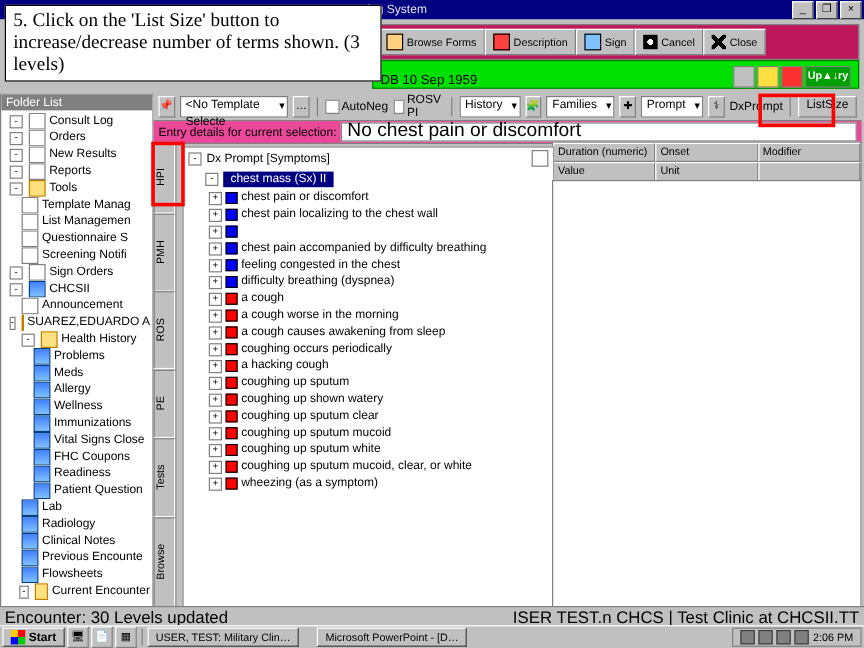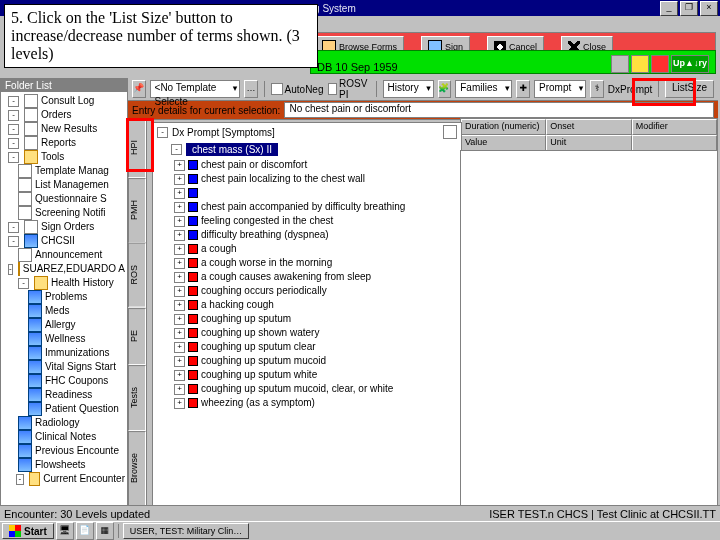--- a/index.html
+++ b/index.html
@@ -5,21 +5,21 @@
   html,body{margin:0;padding:0;font-family:"Tahoma","MS Sans Serif",sans-serif;font-size:10px;background:#c0c0c0;color:#000;width:720px;height:540px;overflow:hidden}
   .win{position:relative;width:720px;height:540px;background:#c0c0c0}
   
   .titlebar{position:absolute;left:0;top:0;right:0;height:16px;background:#000080;color:#fff;display:flex;align-items:center;padding:0 2px}
   .titlebar .spacer{flex:1 1 auto;text-align:center;font-size:10px;opacity:.9}
   .sysbtns{display:flex;gap:2px}
   .sysbtn{width:16px;height:13px;background:#c0c0c0;border:1px solid #fff;border-right-color:#404040;border-bottom-color:#404040;font-size:9px;line-height:11px;text-align:center;color:#000}
   
   .callout{position:absolute;left:4px;top:4px;width:300px;background:#fff;border:1px solid #000;padding:4px 6px;font-family:"Times New Roman",serif;font-size:16px;line-height:18px;z-index:50}
   
-  .toolbar1{position:absolute;left:310px;top:32px;right:4px;height:28px;background:#ef4444;border:1px solid #808080;display:flex;align-items:center;padding:0 4px;gap:17px}
+  .toolbar1{position:absolute;left:310px;top:20px;right:4px;height:28px;background:#be185d;border:1px solid #808080;display:flex;align-items:center;padding:0 4px;gap:0}
   .tbtn{height:20px;padding:0 6px;background:#c0c0c0;border:1px solid #fff;border-right-color:#808080;border-bottom-color:#808080;font-size:9px;line-height:18px;display:flex;align-items:center;gap:3px}
   .tbtn .ico{width:12px;height:12px;display:inline-block}
   .ico-browse{background:#ffd080;border:1px solid #000}
   .ico-desc{background:#ff4040;border:1px solid #000}
   .ico-sign{background:#80c0ff;border:1px solid #000}
   .ico-cancel{background:radial-gradient(#fff,#fff 30%,#000 31%)}
   .ico-close{background:linear-gradient(45deg,transparent 40%,#000 40% 60%,transparent 60%),linear-gradient(-45deg,transparent 40%,#000 40% 60%,transparent 60%)}
   
   .patientbar{position:absolute;left:310px;top:50px;right:4px;height:22px;background:#00e000;border:1px solid #008000;display:flex;align-items:flex-end;padding:0 6px;font-size:11px}
   .patientbar .grow{flex:1 1 auto}
@@ -44,43 +44,43 @@
   .tpl-bar{height:22px;background:#c0c0c0;border-bottom:1px solid #808080;display:flex;align-items:center;padding:0 4px;gap:4px}
   .combo{height:16px;background:#fff;border:1px solid #808080;padding:0 14px 0 4px;font-size:10px;line-height:14px;position:relative}
   .combo::after{content:"▾";position:absolute;right:2px;top:0;font-size:9px}
   .smbtn{height:16px;width:16px;background:#c0c0c0;border:1px solid #fff;border-right-color:#808080;border-bottom-color:#808080;font-size:9px;line-height:14px;text-align:center}
   .chk{display:flex;align-items:center;gap:2px;font-size:10px}
   .chk .box{width:10px;height:10px;background:#fff;border:1px solid #808080}
   .sep{width:1px;height:16px;background:#808080;margin:0 2px}
   .listsize{height:16px;padding:0 6px;font-size:10px;line-height:14px;background:#c0c0c0;border:1px solid #fff;border-right-color:#808080;border-bottom-color:#808080}
   .hi-red{position:absolute;border:3px solid #ff0000;pointer-events:none;z-index:60}
   
-  .entry-row{height:18px;background:#c2410c;border-bottom:1px solid #808080;display:flex;align-items:center;padding:0 4px;gap:4px;font-size:10px}
+  .entry-row{height:18px;background:#ec4899;border-bottom:1px solid #808080;display:flex;align-items:center;padding:0 4px;gap:4px;font-size:10px}
   .entry-row .lbl{color:#000}
-  .entry-row .field{height:14px;background:#fff;border:1px solid #808080;padding:0 4px;font-size:10px;line-height:12px}
+  .entry-row .field{height:14px;background:#fff;border:1px solid #808080;padding:0 4px;font-size:16px;line-height:12px}
   
   .colhdrs{position:absolute;right:0;top:40px;width:256px;height:32px;background:#c0c0c0;display:flex;flex-wrap:wrap;border:1px solid #808080}
   .colhdrs .h{flex:1 1 33%;border:1px solid #fff;border-right-color:#808080;border-bottom-color:#808080;font-size:9px;padding:1px 3px;background:#c0c0c0;box-sizing:border-box}
   
   .vtabs{position:absolute;left:0;top:40px;width:18px;bottom:0;background:#c0c0c0;border-right:1px solid #808080;display:flex;flex-direction:column}
   .vtab{flex:1 1 auto;border:1px solid #fff;border-right-color:#808080;border-bottom-color:#808080;writing-mode:vertical-rl;transform:rotate(180deg);font-size:9px;text-align:center;padding:2px 0}
   
   .listwrap{position:absolute;left:24px;top:44px;right:256px;bottom:0;background:#fff;border:1px solid #808080;overflow:hidden}
   .listwrap .hdr{display:flex;align-items:center;gap:4px;padding:2px 4px;font-size:10px}
   .listwrap .hdr .exp{width:9px;height:9px;border:1px solid #808080;text-align:center;font-size:8px;line-height:8px}
   .listwrap .hdr .title{background:#000080;color:#fff;padding:1px 6px}
   .sym{padding:0 4px}
   .sym .row{display:flex;align-items:center;gap:3px;font-size:10px;line-height:14px;height:14px}
   .sym .row .exp{width:9px;height:9px;border:1px solid #808080;font-size:8px;line-height:8px;text-align:center}
   .sym .row .mk{width:8px;height:8px;border:1px solid #000;background:#ff0000}
   .sym .row .mk.b{background:#0000ff}
   
   .preview{position:absolute;right:0;top:72px;width:256px;bottom:0;background:#fff;border:1px solid #808080}
   
-  .statusbar{position:absolute;left:0;right:0;bottom:18px;height:16px;background:#c0c0c0;border-top:1px solid #808080;display:flex;align-items:center;font-size:11px;padding:0 4px}
+  .statusbar{position:absolute;left:0;right:0;bottom:18px;height:16px;background:#c0c0c0;border-top:1px solid #808080;display:flex;align-items:center;font-size:14px;padding:0 4px}
   .statusbar .grow{flex:1 1 auto}
   
   .taskbar{position:absolute;left:0;right:0;bottom:0;height:18px;background:#c0c0c0;border-top:1px solid #fff;display:flex;align-items:center;gap:2px;padding:0 2px}
   .startbtn{height:14px;padding:0 6px;background:#c0c0c0;border:1px solid #fff;border-right-color:#404040;border-bottom-color:#404040;font-size:10px;font-weight:bold;display:flex;align-items:center;gap:3px}
   .startbtn .flag{width:12px;height:12px;background:conic-gradient(#f00 0 25%,#0c0 0 50%,#00f 0 75%,#fc0 0)}
   .taskbtn{height:14px;padding:0 6px;background:#c0c0c0;border:1px solid #fff;border-right-color:#404040;border-bottom-color:#404040;font-size:9px;display:flex;align-items:center;gap:3px;max-width:130px;overflow:hidden;white-space:nowrap}
   .tray{margin-left:auto;height:14px;border:1px solid #808080;padding:0 6px;display:flex;align-items:center;gap:3px;font-size:9px}
   .tray .ti{width:10px;height:10px;background:#808080;border:1px solid #404040}
 </style>
 </head>
@@ -97,20 +97,24 @@
 </div>
 
 <div class="callout">5.  Click on the 'List Size' button to increase/decrease number of terms shown. (3 levels)</div>
 
 <div class="toolbar1">
   <div class="tbtn">
         <span class="ico ico-browse"></span>
         <span>Browse Forms</span>
       </div>
   <div class="tbtn">
+        <span class="ico ico-desc"></span>
+        <span>Description</span>
+      </div>
+  <div class="tbtn">
         <span class="ico ico-sign"></span>
         <span>Sign</span>
       </div>
   <div class="tbtn">
         <span class="ico ico-cancel"></span>
         <span>Cancel</span>
       </div>
   <div class="tbtn">
         <span class="ico ico-close"></span>
         <span>Close</span>
@@ -229,36 +233,41 @@
           <span>Wellness</span>
         </div>
         <div class="node">
           <span class="ind" style="width: 20px;"></span>
           <span class="ic ic-screen"></span>
           <span>Immunizations</span>
         </div>
         <div class="node">
           <span class="ind" style="width: 20px;"></span>
           <span class="ic ic-screen"></span>
-          <span>Vital Signs Start</span>
+          <span>Vital Signs Close</span>
         </div>
         <div class="node">
           <span class="ind" style="width: 20px;"></span>
           <span class="ic ic-screen"></span>
           <span>FHC Coupons</span>
         </div>
         <div class="node">
           <span class="ind" style="width: 20px;"></span>
           <span class="ic ic-screen"></span>
           <span>Readiness</span>
         </div>
         <div class="node">
           <span class="ind" style="width: 20px;"></span>
           <span class="ic ic-screen"></span>
           <span>Patient Question</span>
+        </div>
+        <div class="node">
+          <span class="ind" style="width: 10px;"></span>
+          <span class="ic ic-screen"></span>
+          <span>Lab</span>
         </div>
         <div class="node">
           <span class="ind" style="width: 10px;"></span>
           <span class="ic ic-screen"></span>
           <span>Radiology</span>
         </div>
         <div class="node">
           <span class="ind" style="width: 10px;"></span>
           <span class="ic ic-screen"></span>
           <span>Clinical Notes</span>
@@ -470,16 +479,24 @@
   <div class="startbtn">
         <span class="flag"></span>
         <span>Start</span>
       </div>
   <div class="smbtn">🖥</div>
   <div class="smbtn">📄</div>
   <div class="smbtn">▦</div>
   <div style="width:1px;height:14px;background:#808080;margin:0 2px"></div>
   <div id="taskbtns" style="display:flex;gap:15px">
         <div class="taskbtn">USER, TEST: Military Clin…</div>
-      </div>
+        <div class="taskbtn">Microsoft PowerPoint - [D…</div>
+      </div>
+  <div class="tray">
+    <span class="ti"></span>
+    <span class="ti"></span>
+    <span class="ti"></span>
+    <span class="ti"></span>
+    <span>2:06 PM</span>
+  </div>
 </div>
 
 </div>
 
 </body></html>

